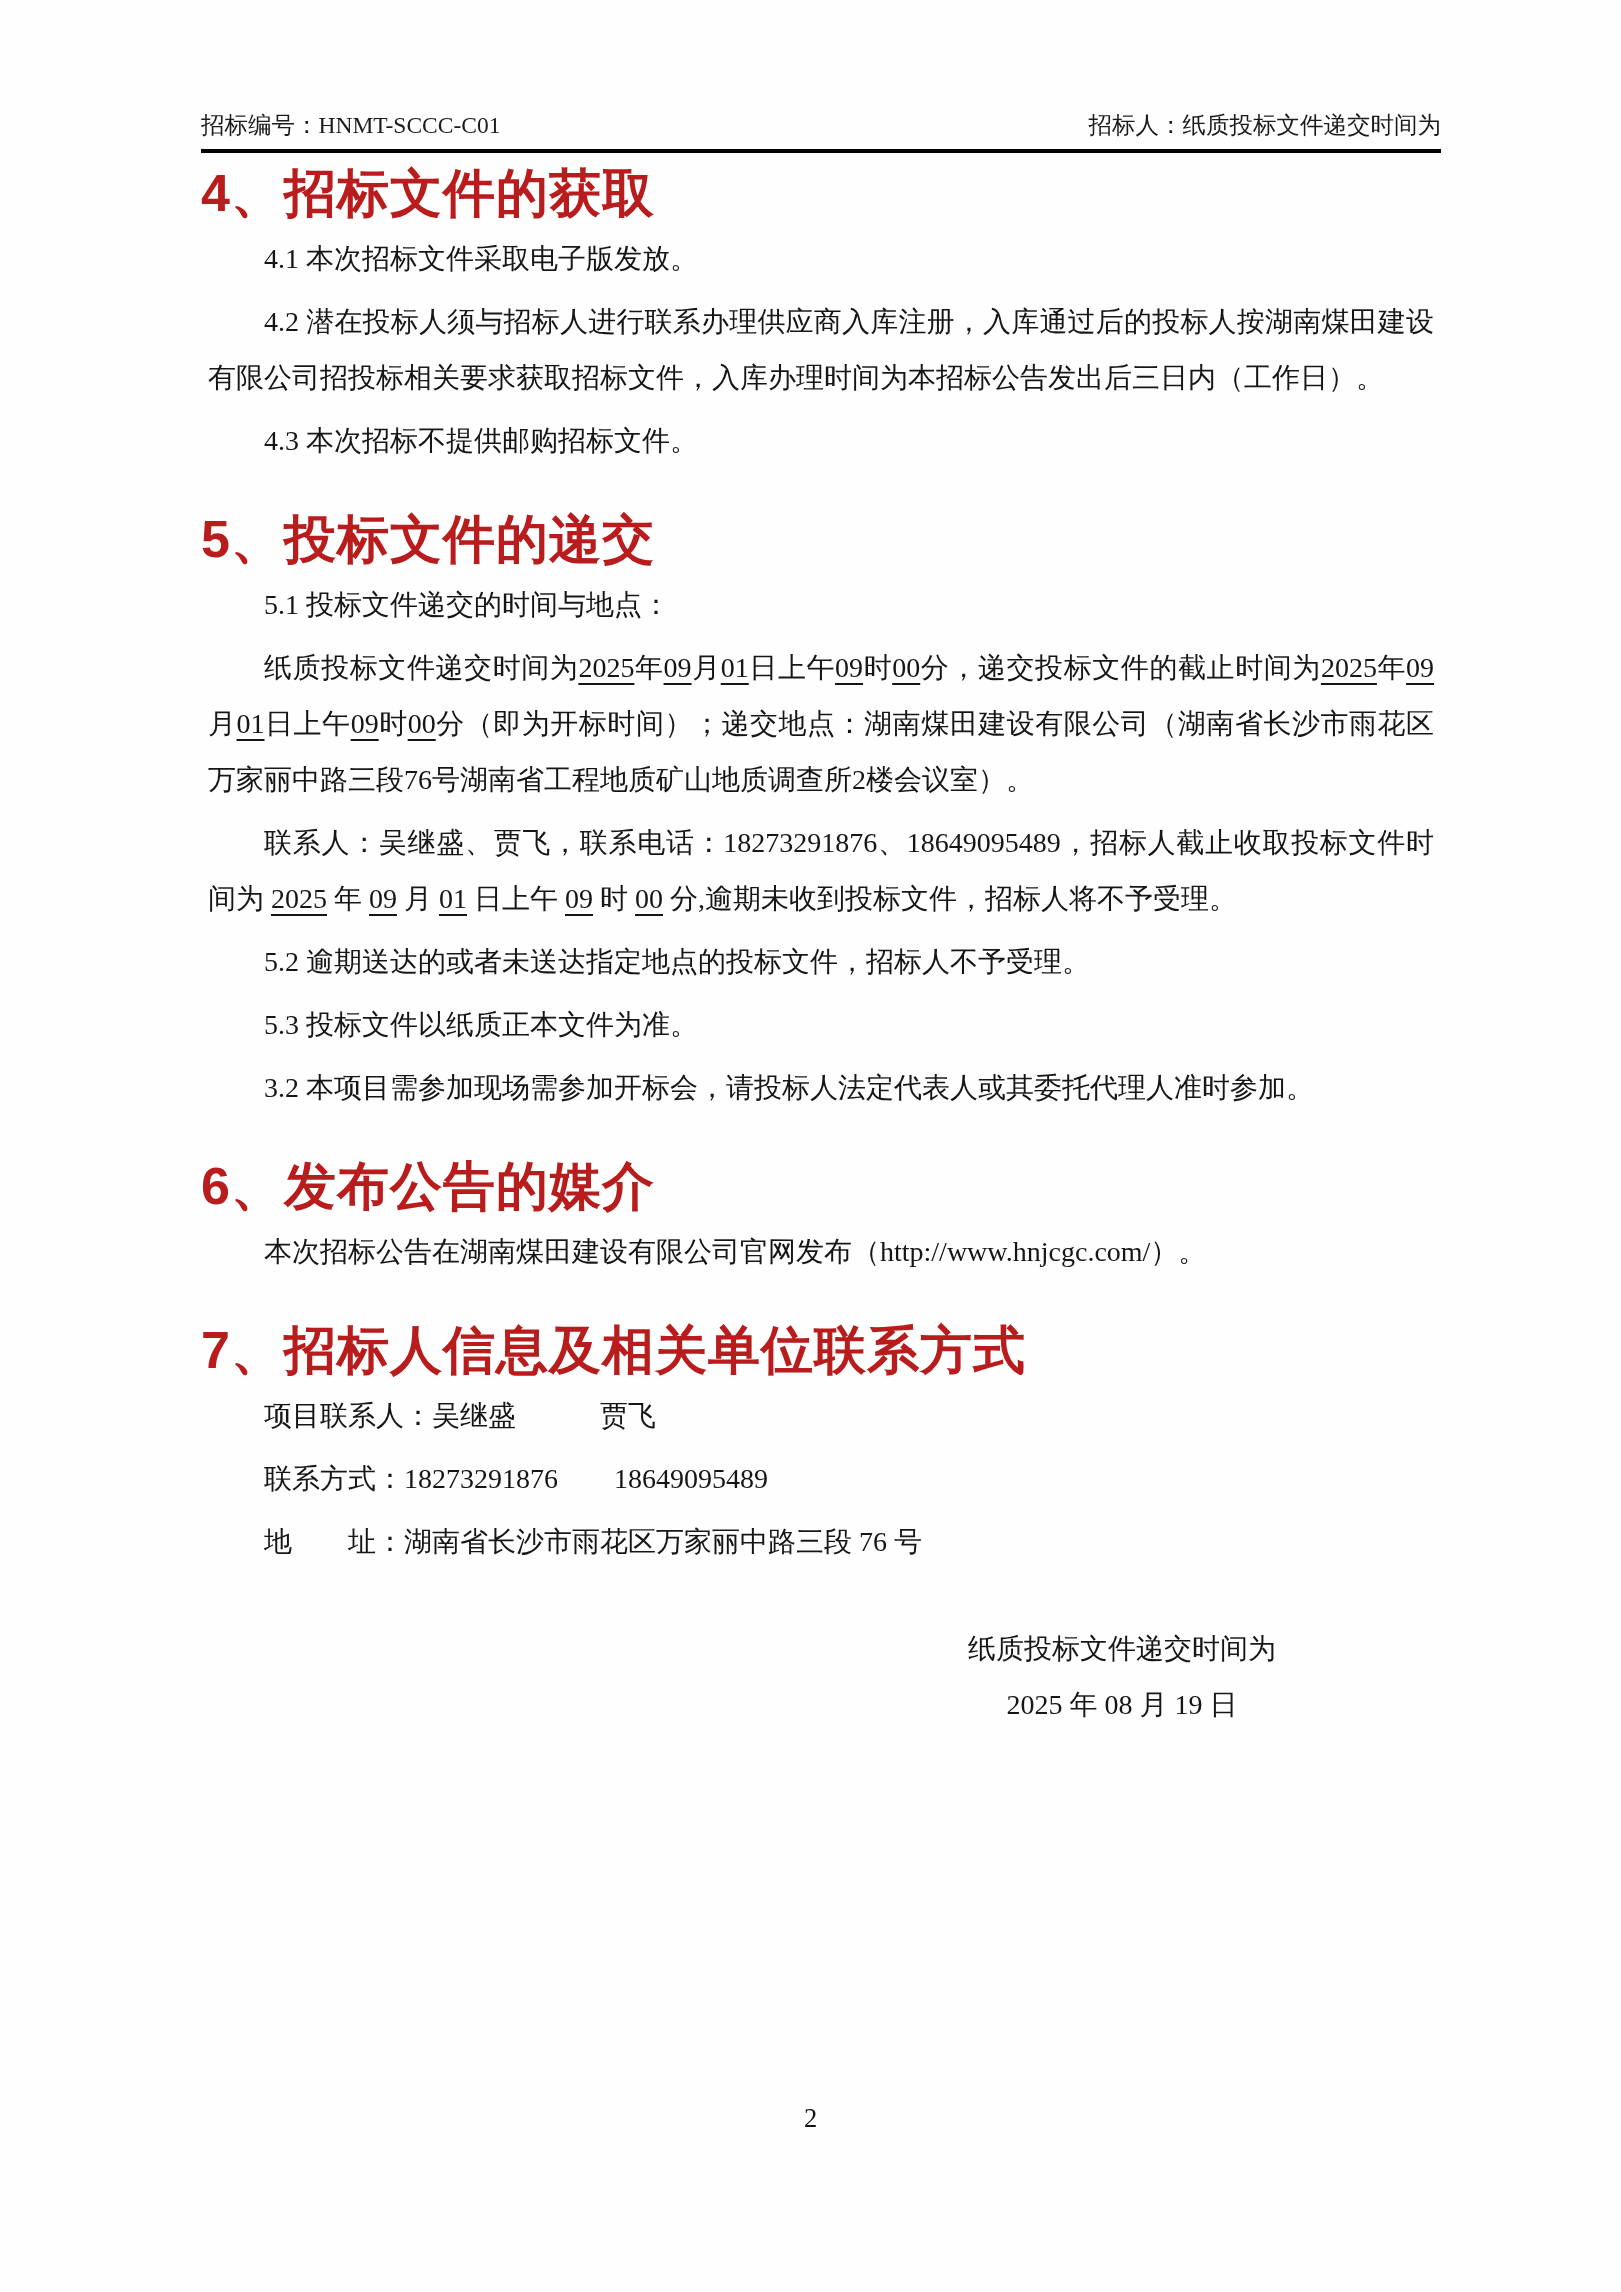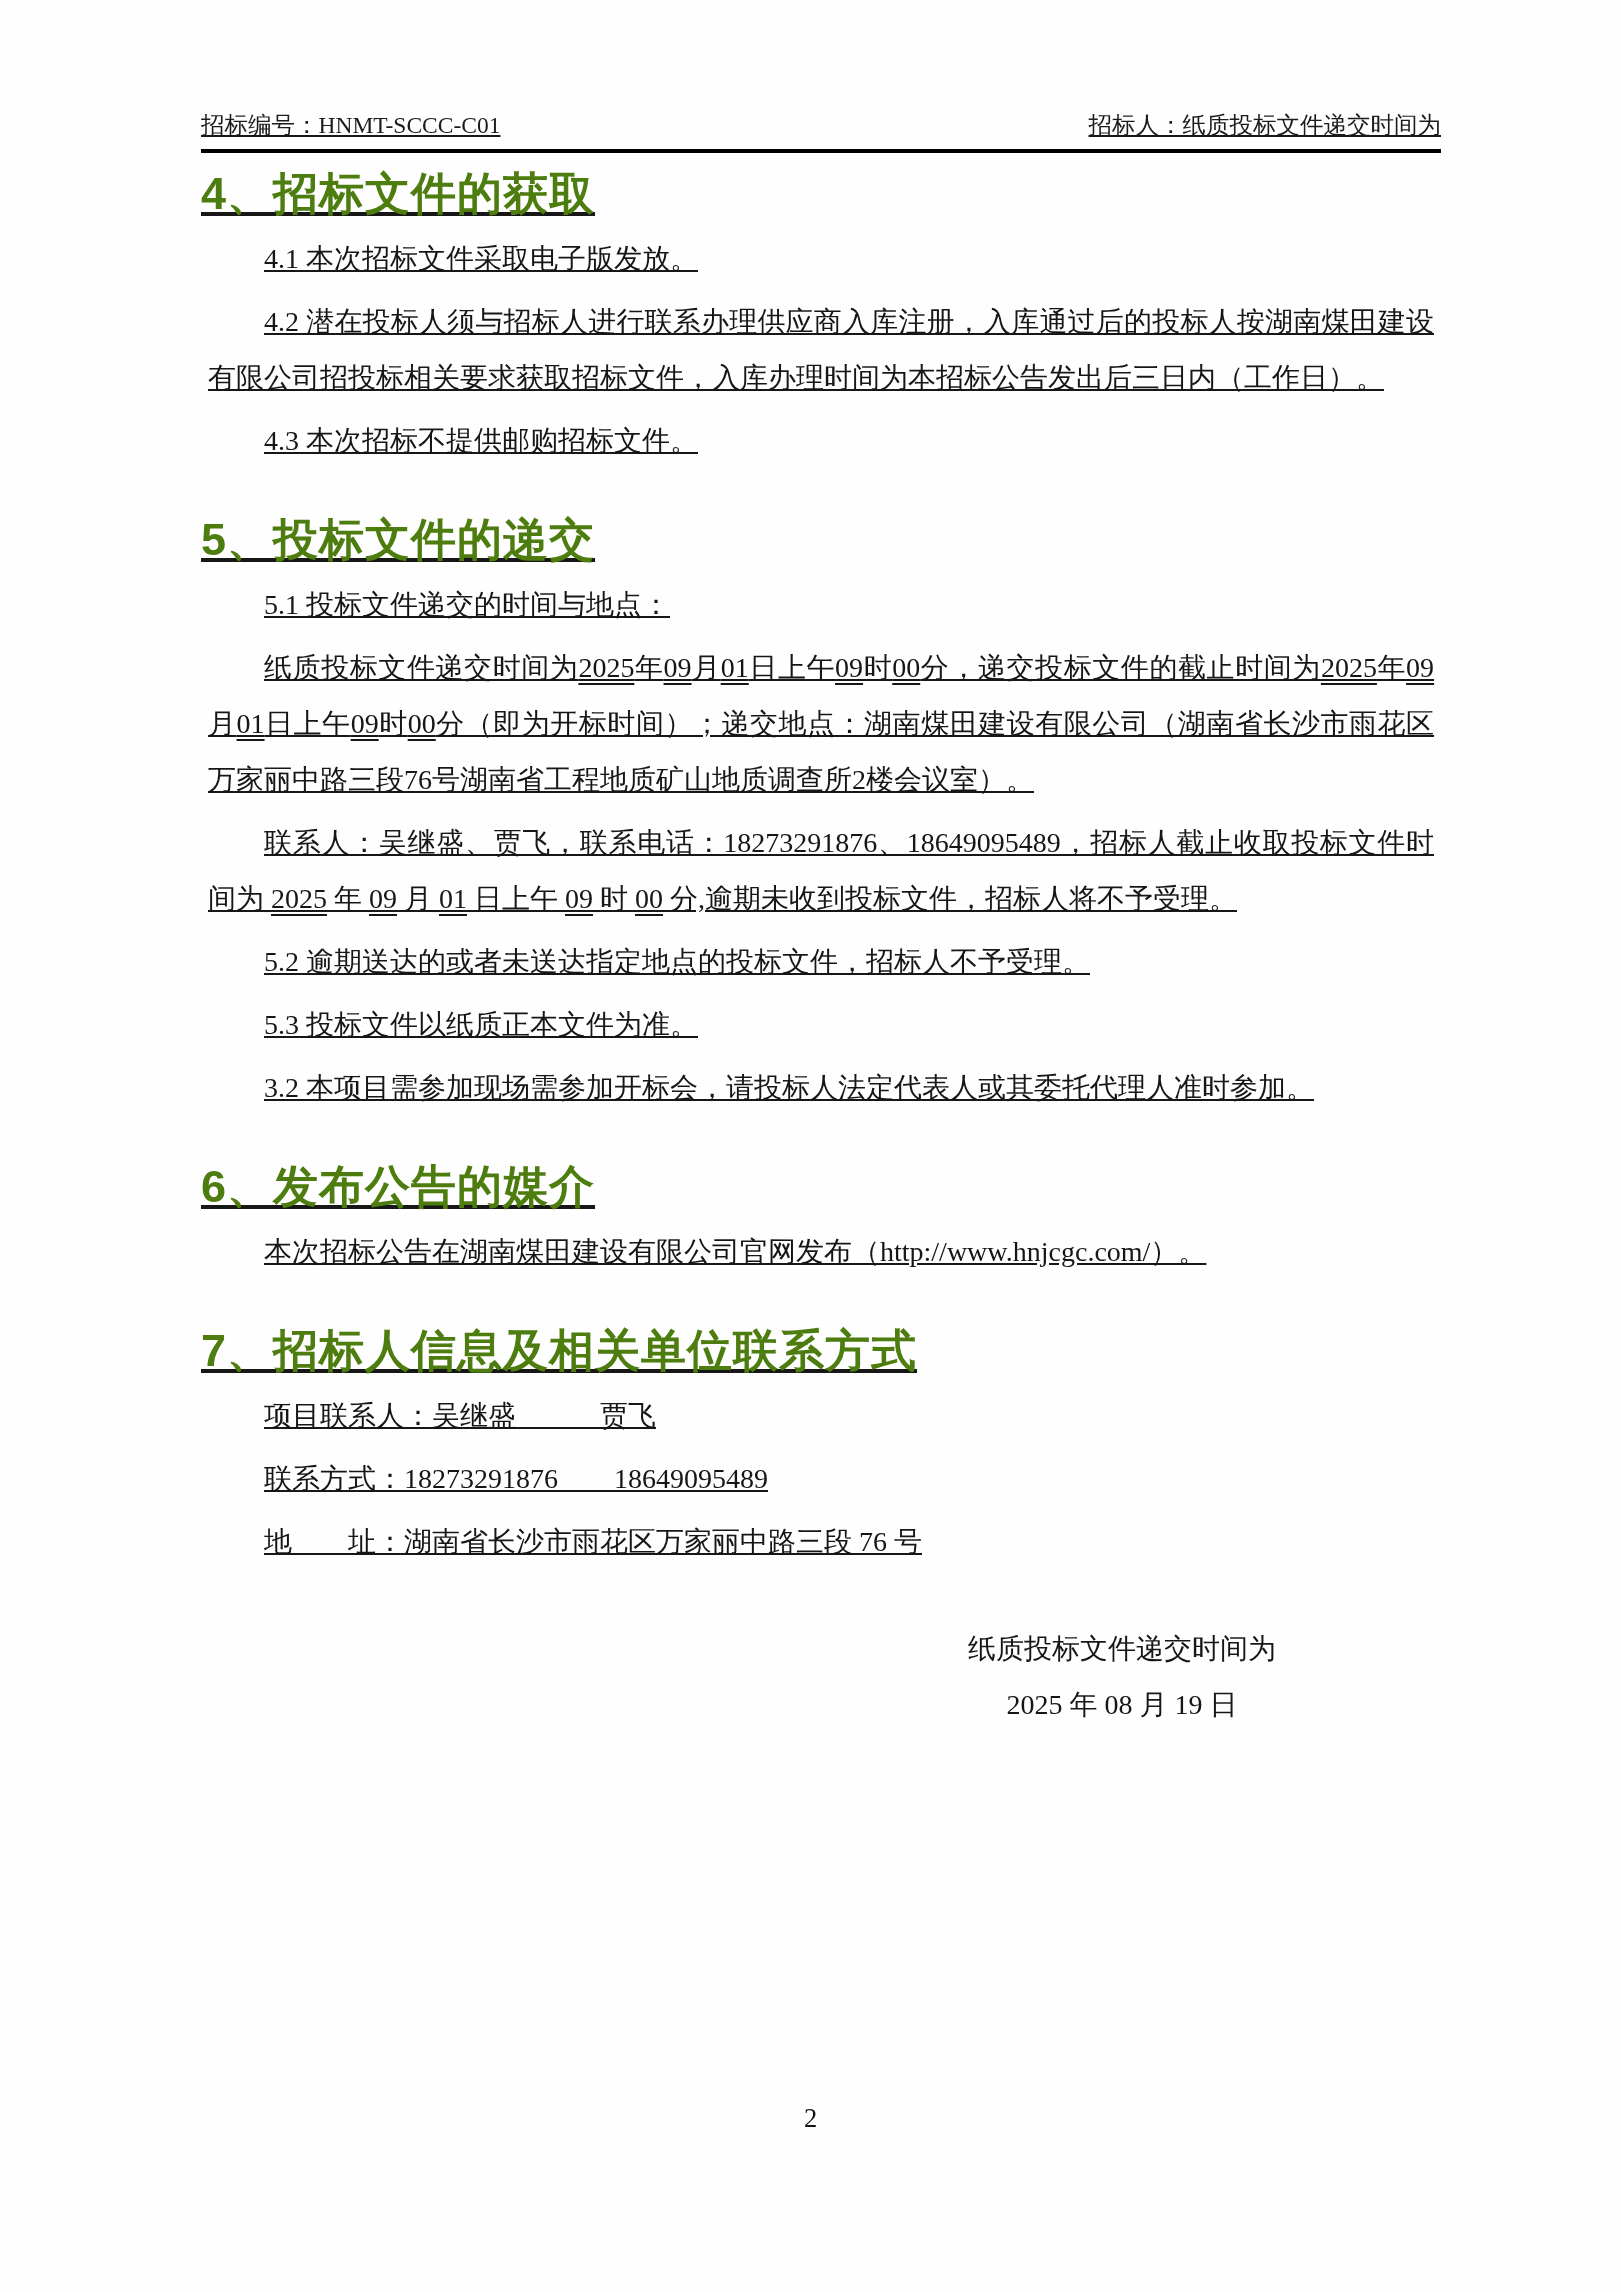--- a/index.html
+++ b/index.html
@@ -4,43 +4,42 @@
 <style>
   html,body{margin:0;padding:0;background:#ffffff;}
   .page{
     position:relative;
     width:1621px;
     height:2293px;
     background:#fffefe;
     color:#171717;
     font-family:"Liberation Serif","DejaVu Serif",serif;
     overflow:hidden;
-    text-decoration:underline;
   }
   .content{
     width:1240px;
     margin-left:201px;
     padding-top:110px;
   }
   .doc-header{
     display:flex;
     justify-content:space-between;
     align-items:flex-end;
     font-size:23.5px;
     line-height:31px;
     padding-bottom:7.8px;
     border-bottom:4.9px solid #000;
     color:#1b1b1b;
   }
   h2{
     font-family:"Liberation Sans","DejaVu Sans",sans-serif;
-    font-size:45px;
+    font-size:52px;
     line-height:51px;
     font-weight:700;
-    color:#4d7c0f;
+    color:#b91c1c;
     margin:45px 0 11.8px 0;
     letter-spacing:1px;
   }
   h2.first{margin-top:15.7px;}
   p{
     font-size:28px;
     line-height:56px;
     margin:7px;
     text-indent:2em;
     text-align:justify;

